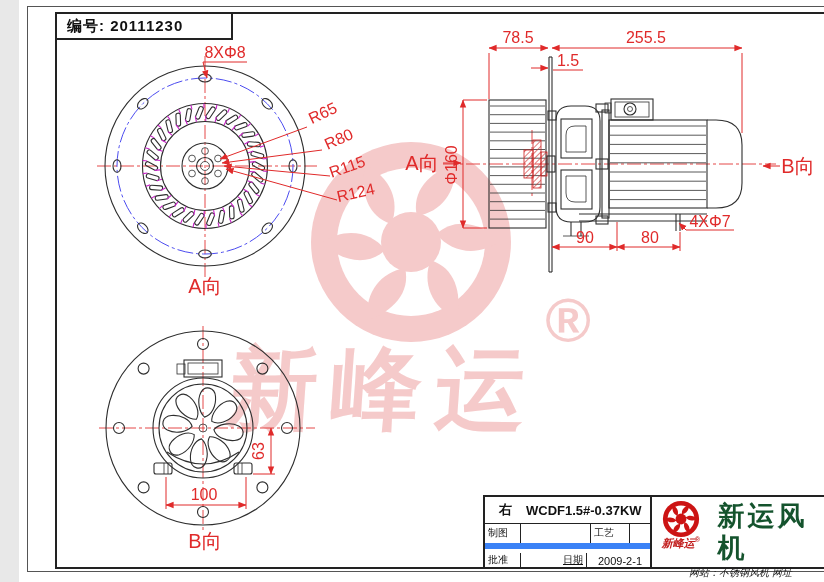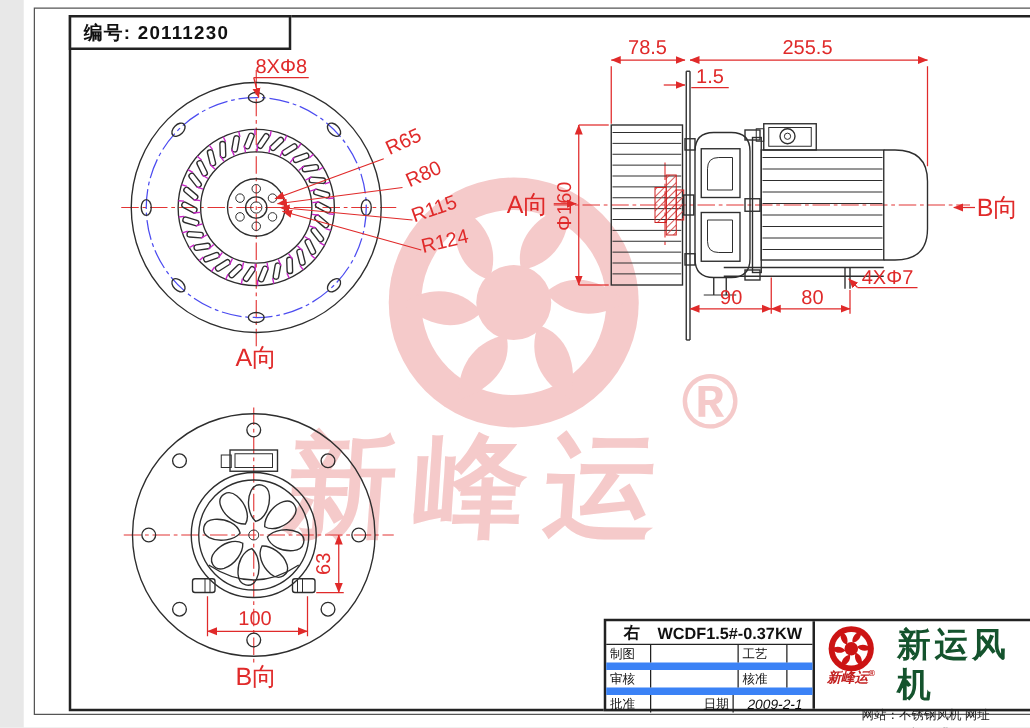--- a/index.html
+++ b/index.html
@@ -26,30 +26,30 @@
   
   .title-block{position:absolute;left:464px;top:495px;width:348px;height:74px;
         border:2px solid #222;box-sizing:border-box;background:#fff;display:flex;font-size:10px;color:#111;}
   .tb-left{width:167px;border-right:2px solid #222;box-sizing:border-box;display:flex;flex-direction:column;}
   .tb-title{height:27px;border-bottom:1px solid #222;box-sizing:border-box;display:flex;
         align-items:center;gap:14px;padding-left:14px;font-size:13px;font-weight:bold;}
   .tb-row{flex:1;display:flex;border-bottom:6px solid #3b82f6;box-sizing:border-box;}
   .tb-row:last-child{border-bottom:none;align-items:flex-end;}
   .tb-cell{border-right:1px solid #222;box-sizing:border-box;display:flex;align-items:center;
         padding-left:3px;overflow:hidden;white-space:nowrap;}
-  .tb-cell:last-child{border-right:none;font-style:italic;}
+  .tb-cell:last-child{border-right:none;}
   .w36{width:36px;} .w70{width:70px;} .w39a{width:39px;text-align:center;} .w20{width:20px;}
   .w39b{width:39px;} .w27{width:27px;text-decoration:underline;} .w63{width:63px;justify-content:center;font-size:11px;}
   .tb-right{flex:1;display:flex;flex-direction:column;align-items:center;padding-top:3px;}
   .tb-top{display:flex;align-items:flex-start;gap:8px;}
   .tb-logo-wrap{display:flex;flex-direction:column;align-items:center;width:62px;}
   .tb-script{font-size:11px;font-weight:bold;font-style:italic;color:#c32020;line-height:1;margin-top:-2px;}
   .tb-script sup{font-size:7px;}
   .tb-company{font-size:27px;font-weight:bold;letter-spacing:3px;color:#14532d;line-height:1.2;}
-  .tb-web{font-size:10px;color:#222;text-align:center;line-height:1.3;margin-top:1px;}
+  .tb-web{font-size:10px;color:#222;text-align:center;line-height:1.3;margin-top:1px;font-style:italic;}
 </style>
 </head>
 <body>
 
 <div class="page">
 
   <div class="frame-outer"></div>
   <div class="frame-inner"></div>
 
   <div class="serial-box">
@@ -391,26 +391,20 @@
         <span>右</span>
         <span>WCDF1.5#-0.37KW</span>
       </div>
       <div class="tb-row">
         <div class="tb-cell w36">制图</div>
         <div class="tb-cell w70"></div>
         <div class="tb-cell w39a">工艺</div>
         <div class="tb-cell w20"></div>
       </div>
       <div class="tb-row">
-        <div class="tb-cell w36">审核</div>
-        <div class="tb-cell w70"></div>
-        <div class="tb-cell w39a">核准</div>
-        <div class="tb-cell w20"></div>
-      </div>
-      <div class="tb-row">
         <div class="tb-cell w36">批准</div>
         <div class="tb-cell w39b"></div>
         <div class="tb-cell w27">日期</div>
         <div class="tb-cell w63">2009-2-1</div>
       </div>
     </div>
     <div class="tb-right">
       <div class="tb-top">
         <div class="tb-logo-wrap">
           <svg width="38" height="38" viewBox="-105 -105 210 210">

